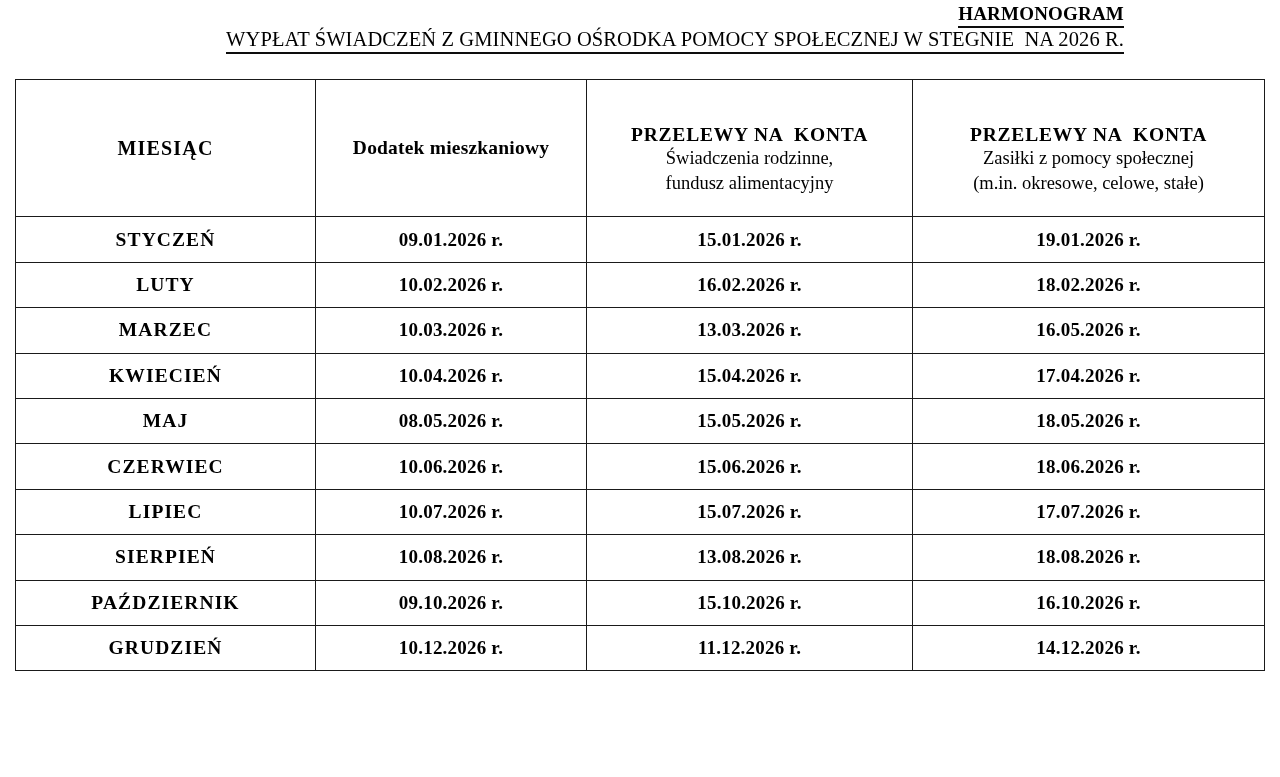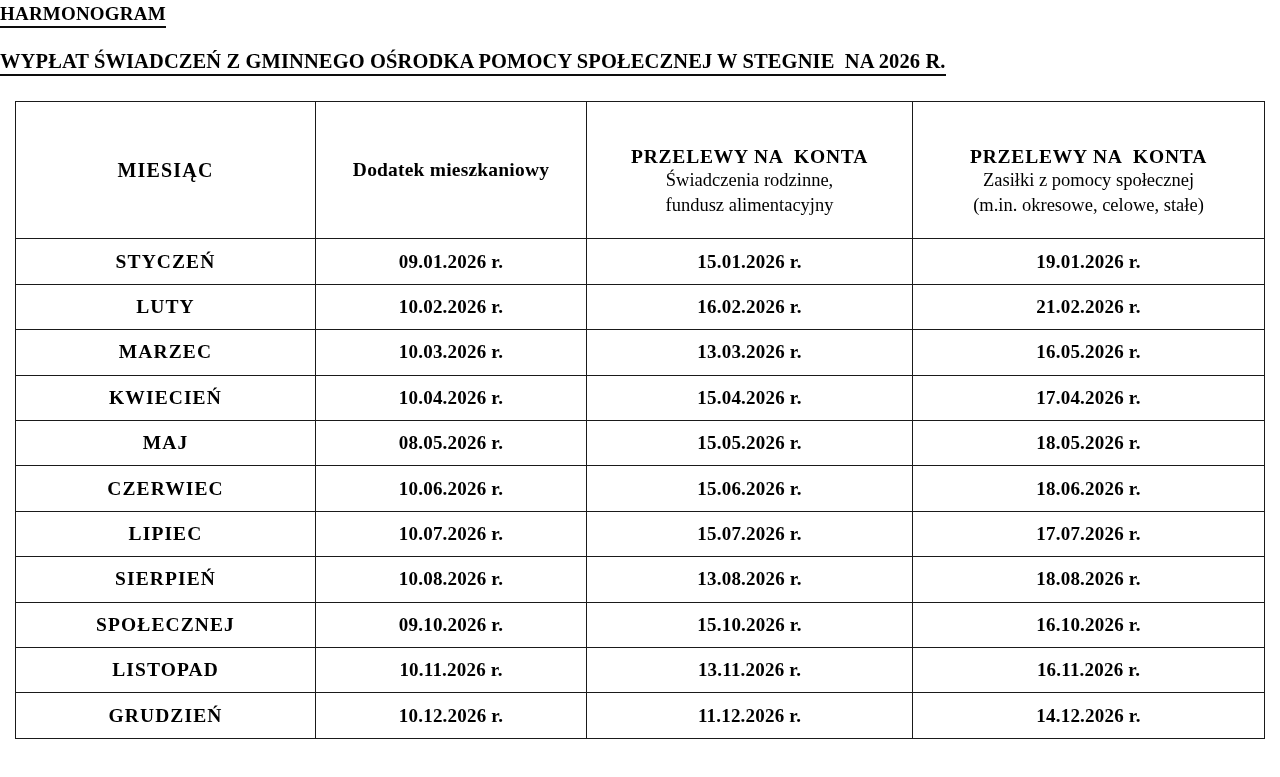--- a/index.html
+++ b/index.html
@@ -13,41 +13,41 @@
     height: 777px;
     font-family: "Liberation Serif", "DejaVu Serif", serif;
     color: #000000;
     -webkit-font-smoothing: antialiased;
     overflow: hidden;
   }
 
   
   .titles {
     width: 1116px;
-    text-align: left;
+    text-align: right;
+    padding-left: 8px;
   }
   .doc-title {
     font-size: 19px;
     font-weight: bold;
     letter-spacing: 0.2px;
     padding-top: 3px;
     line-height: 1.15;
   }
   .doc-title .u,
   .doc-subtitle .u {
     display: inline-block;
     border-bottom: 2px solid #0d0d0d;
     padding-bottom: 1px;
     white-space: pre;
   }
   .doc-subtitle {
     font-size: 20.5px;
-    font-weight: bold;
+    font-weight: normal;
     letter-spacing: 0.1px;
-    margin-top: 22px;
     line-height: 1.15;
   }
 
   
   .table-wrap {
     margin-top: 25px;
     padding-left: 15px;
     padding-right: 16px;
   }
   table.schedule {
@@ -167,21 +167,21 @@
         <tr class="data">
           <td class="month-cell">STYCZEŃ</td>
           <td class="date-cell">09.01.2026 r.</td>
           <td class="date-cell">15.01.2026 r.</td>
           <td class="date-cell">19.01.2026 r.</td>
         </tr>
         <tr class="data">
           <td class="month-cell">LUTY</td>
           <td class="date-cell">10.02.2026 r.</td>
           <td class="date-cell">16.02.2026 r.</td>
-          <td class="date-cell">21.02.2026 r.</td>
+          <td class="date-cell">18.02.2026 r.</td>
         </tr>
         <tr class="data">
           <td class="month-cell">MARZEC</td>
           <td class="date-cell">10.03.2026 r.</td>
           <td class="date-cell">13.03.2026 r.</td>
           <td class="date-cell">16.05.2026 r.</td>
         </tr>
         <tr class="data">
           <td class="month-cell">KWIECIEŃ</td>
           <td class="date-cell">10.04.2026 r.</td>
@@ -206,30 +206,24 @@
           <td class="date-cell">15.07.2026 r.</td>
           <td class="date-cell">17.07.2026 r.</td>
         </tr>
         <tr class="data">
           <td class="month-cell">SIERPIEŃ</td>
           <td class="date-cell">10.08.2026 r.</td>
           <td class="date-cell">13.08.2026 r.</td>
           <td class="date-cell">18.08.2026 r.</td>
         </tr>
         <tr class="data">
-          <td class="month-cell">SPOŁECZNEJ</td>
+          <td class="month-cell">PAŹDZIERNIK</td>
           <td class="date-cell">09.10.2026 r.</td>
           <td class="date-cell">15.10.2026 r.</td>
           <td class="date-cell">16.10.2026 r.</td>
-        </tr>
-        <tr class="data">
-          <td class="month-cell">LISTOPAD</td>
-          <td class="date-cell">10.11.2026 r.</td>
-          <td class="date-cell">13.11.2026 r.</td>
-          <td class="date-cell">16.11.2026 r.</td>
         </tr>
         <tr class="data">
           <td class="month-cell">GRUDZIEŃ</td>
           <td class="date-cell">10.12.2026 r.</td>
           <td class="date-cell">11.12.2026 r.</td>
           <td class="date-cell">14.12.2026 r.</td>
         </tr>
       </tbody>
   </table>
 </div>

